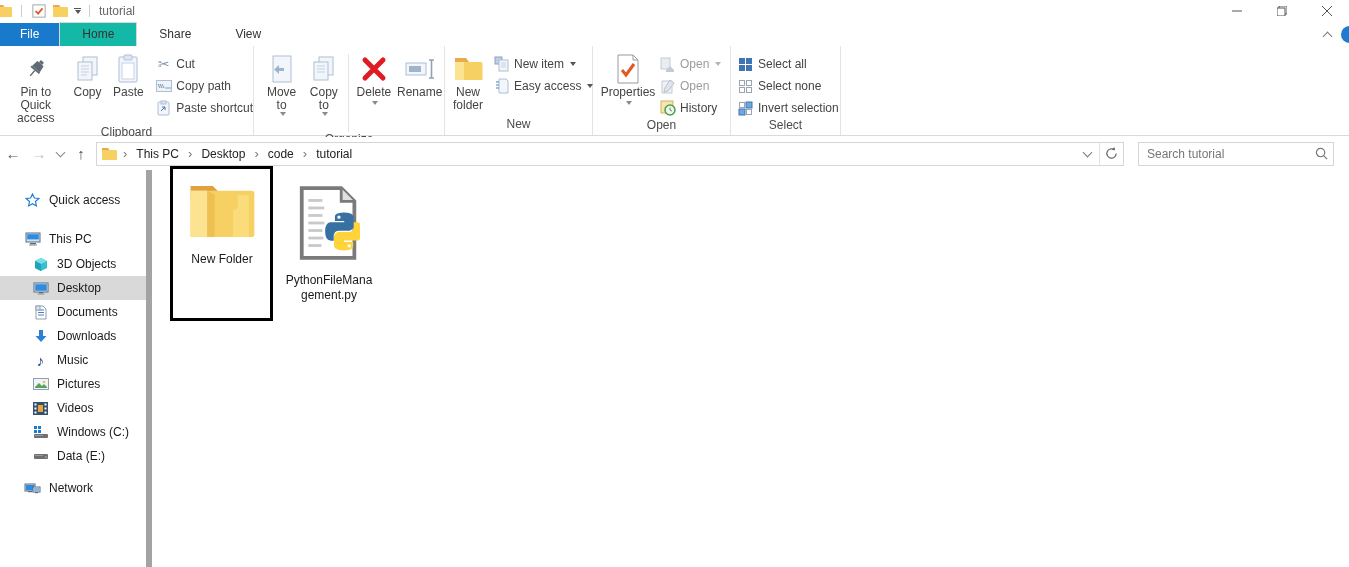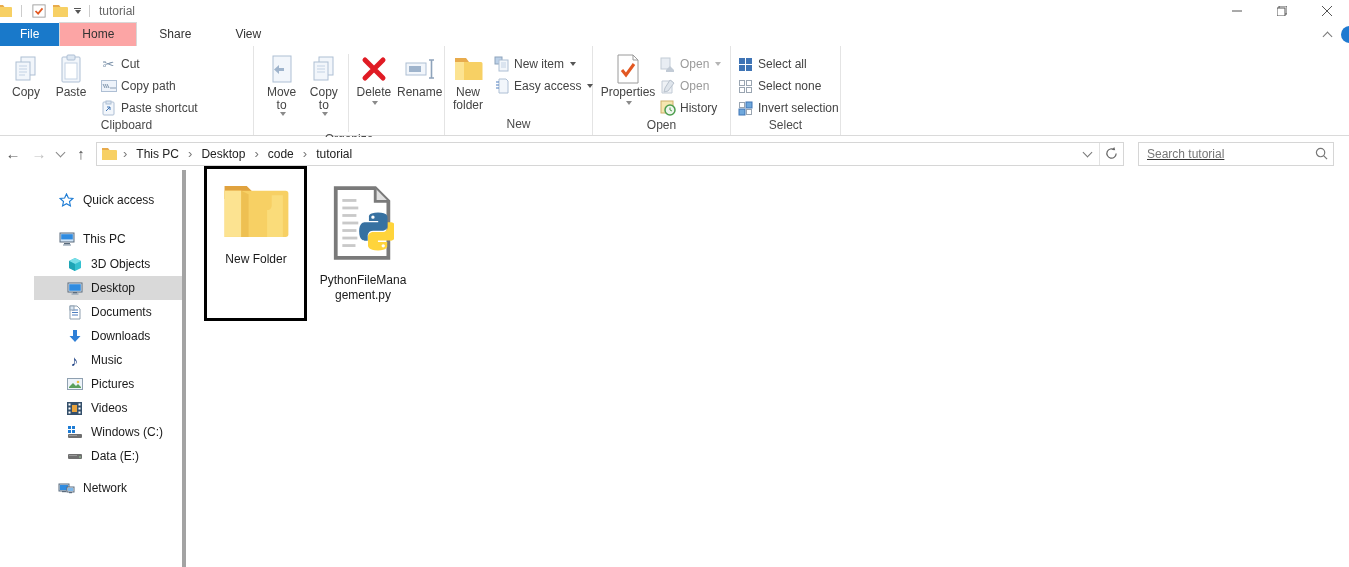--- a/index.html
+++ b/index.html
@@ -13,21 +13,21 @@
   .qat-sep { width:1px; height:12px; background:#ccc; margin:0 3px; }
   .win-title { color:#666; margin-left:6px; }
   .win-controls { position:absolute; right:0; top:0; height:21px; display:flex; }
   .win-btn { width:45px; height:21px; display:flex; align-items:center; justify-content:center; color:#555; }
   .win-btn svg { display:block; }
 
   
   .tabrow { position:absolute; left:0; top:21px; width:100%; height:25px; display:flex; align-items:flex-end; background:#fff; }
   .tab { padding:4px 22px 5px; color:#333; }
   .tab-file { background:#1979ca; color:#fff; padding:4px 20px 5px;text-align:center; }
-  .tab-active { border:1px solid #d8d8d8; border-bottom:none; background:#fca5a5; }
+  .tab-active { border:1px solid #d8d8d8; border-bottom:none; background:#14b8a6; }
   .tab-right { position:absolute; right:0; top:26px; display:flex; align-items:center; gap:10px; }
   .chev-up { width:7px; height:7px; border-left:1px solid #777; border-top:1px solid #777; transform:rotate(45deg); margin-top:3px; }
   .help-circle { width:17px; height:17px; border-radius:50%; background:#1f7ad1; margin-right:-9px; }
 
   
   .ribbon { position:absolute; left:0; top:46px; width:100%; height:90px; background:#fff; border-bottom:1px solid #dadada; display:flex; }
   .rgroup { height:100%; border-right:1px solid #e4e4e4; display:flex; flex-direction:column; }
   .rgroup-body { flex:1; display:flex; align-items:flex-start; padding-top:4px; }
   .rgroup-label { text-align:center; color:#4a4a4a; padding-bottom:4px; }
   .bigbtn { display:flex; flex-direction:column; align-items:center; text-align:center; line-height:13px; padding-top:2px; color:#444; }
@@ -42,27 +42,27 @@
   
   .navrow { position:absolute; left:0; top:137px; width:100%; height:33px; display:flex; align-items:center; background:#fff; }
   .navbtn { width:26px; text-align:center; font-size:15px; color:#555; }
   .navbtn.dim { color:#c0c0c0; }
   .addrbox { display:flex; align-items:center; height:24px; border:1px solid #d6d6d6; background:#fff; width:1028px; margin-left:2px; }
   .crumb { padding:0 4px; color:#222; white-space:nowrap; }
   .crumb-sep { color:#777; padding:0 5px; font-size:13px; }
   .addr-right { margin-left:auto; display:flex; height:100%; }
   .addr-ic { width:24px; display:flex; align-items:center; justify-content:center; border-left:1px solid #e2e2e2; color:#666; }
   .searchbox { display:flex; align-items:center; height:24px; border:1px solid #d6d6d6; margin-left:14px; width:196px; background:#fff; }
-  .searchbox input { border:none; outline:none; flex:1; padding:0 8px; font:inherit; color:#333;text-decoration:underline; }
+  .searchbox input { border:none; outline:none; flex:1; padding:0 8px; font:inherit; color:#333; }
   .searchbox input::placeholder { color:#777; opacity:1; }
   .search-ic { width:26px; display:flex; align-items:center; justify-content:center; }
 
   
   .bodyarea { position:absolute; left:0; top:170px; width:100%; height:397px; display:flex; }
-  .sidebar { width:152px; border-right:4px solid #a3a3a3; padding-top:18px;margin-left:34px; }
+  .sidebar { width:152px; border-right:6px solid #a3a3a3; padding-top:18px; }
   .sb-item { height:24px; display:flex; align-items:center; gap:8px; padding-left:24px; color:#1a1a1a; white-space:nowrap; }
   .sb-item.child { padding-left:32px; }
   .sb-item.sel { background:#d9d9d9; }
   .sb-gap7 { height:7px; } .sb-gap8 { height:8px; } .sb-gap1 { height:1px; }
   .sb-ic { width:17px; height:17px; display:flex; align-items:center; justify-content:center; flex:0 0 17px; }
 
   .content { position:relative; flex:1; background:#fff; }
   .sel-rect { position:absolute; left:18px; top:-4px; width:103px; height:155px; border:3px solid #000; }
   .file-item { position:absolute; display:flex; flex-direction:column; align-items:center; text-align:center; color:#1a1a1a; line-height:15px; }
   .fi-folder { left:24px; top:12px; width:92px; }
@@ -131,20 +131,33 @@
   </div>
   <div class="tab-right">
     <span class="chev-up"></span>
     <span class="help-circle"></span>
   </div>
 
   <div class="ribbon">
 
     <div class="rgroup" style="width:254px">
       <div class="rgroup-body" style="padding-left:4px">
+        <div class="bigbtn" style="width:70px">
+          <span class="bicon">
+            <svg width="24" height="24" viewBox="0 0 24 24">
+                <g transform="rotate(40 12 12)">
+                  <rect x="10" y="2" width="4" height="3" fill="#5f6a75"></rect>
+                  <path d="M8 5h8l1 7H7z" fill="#5f6a75"></path>
+                  <rect x="6.5" y="12" width="11" height="2" fill="#5f6a75"></rect>
+                  <rect x="11.3" y="14" width="1.4" height="7" fill="#5f6a75"></rect>
+                </g>
+              </svg>
+          </span>
+          <span>Pin to Quick access</span>
+        </div>
         <div class="bigbtn" style="width:44px">
           <span class="bicon">
             <svg width="26" height="28" viewBox="0 0 26 28">
                 <rect x="8" y="2" width="14" height="18" fill="#f2f6fb" stroke="#aebfd4"></rect>
                 <rect x="3" y="7" width="14" height="18" fill="#f2f6fb" stroke="#aebfd4"></rect>
                 <g stroke="#c3d2e4">
                   <line x1="6" y1="11" x2="14" y2="11"></line>
                   <line x1="6" y1="14" x2="14" y2="14"></line>
                   <line x1="6" y1="17" x2="14" y2="17"></line>
                   <line x1="6" y1="20" x2="12" y2="20"></line>

